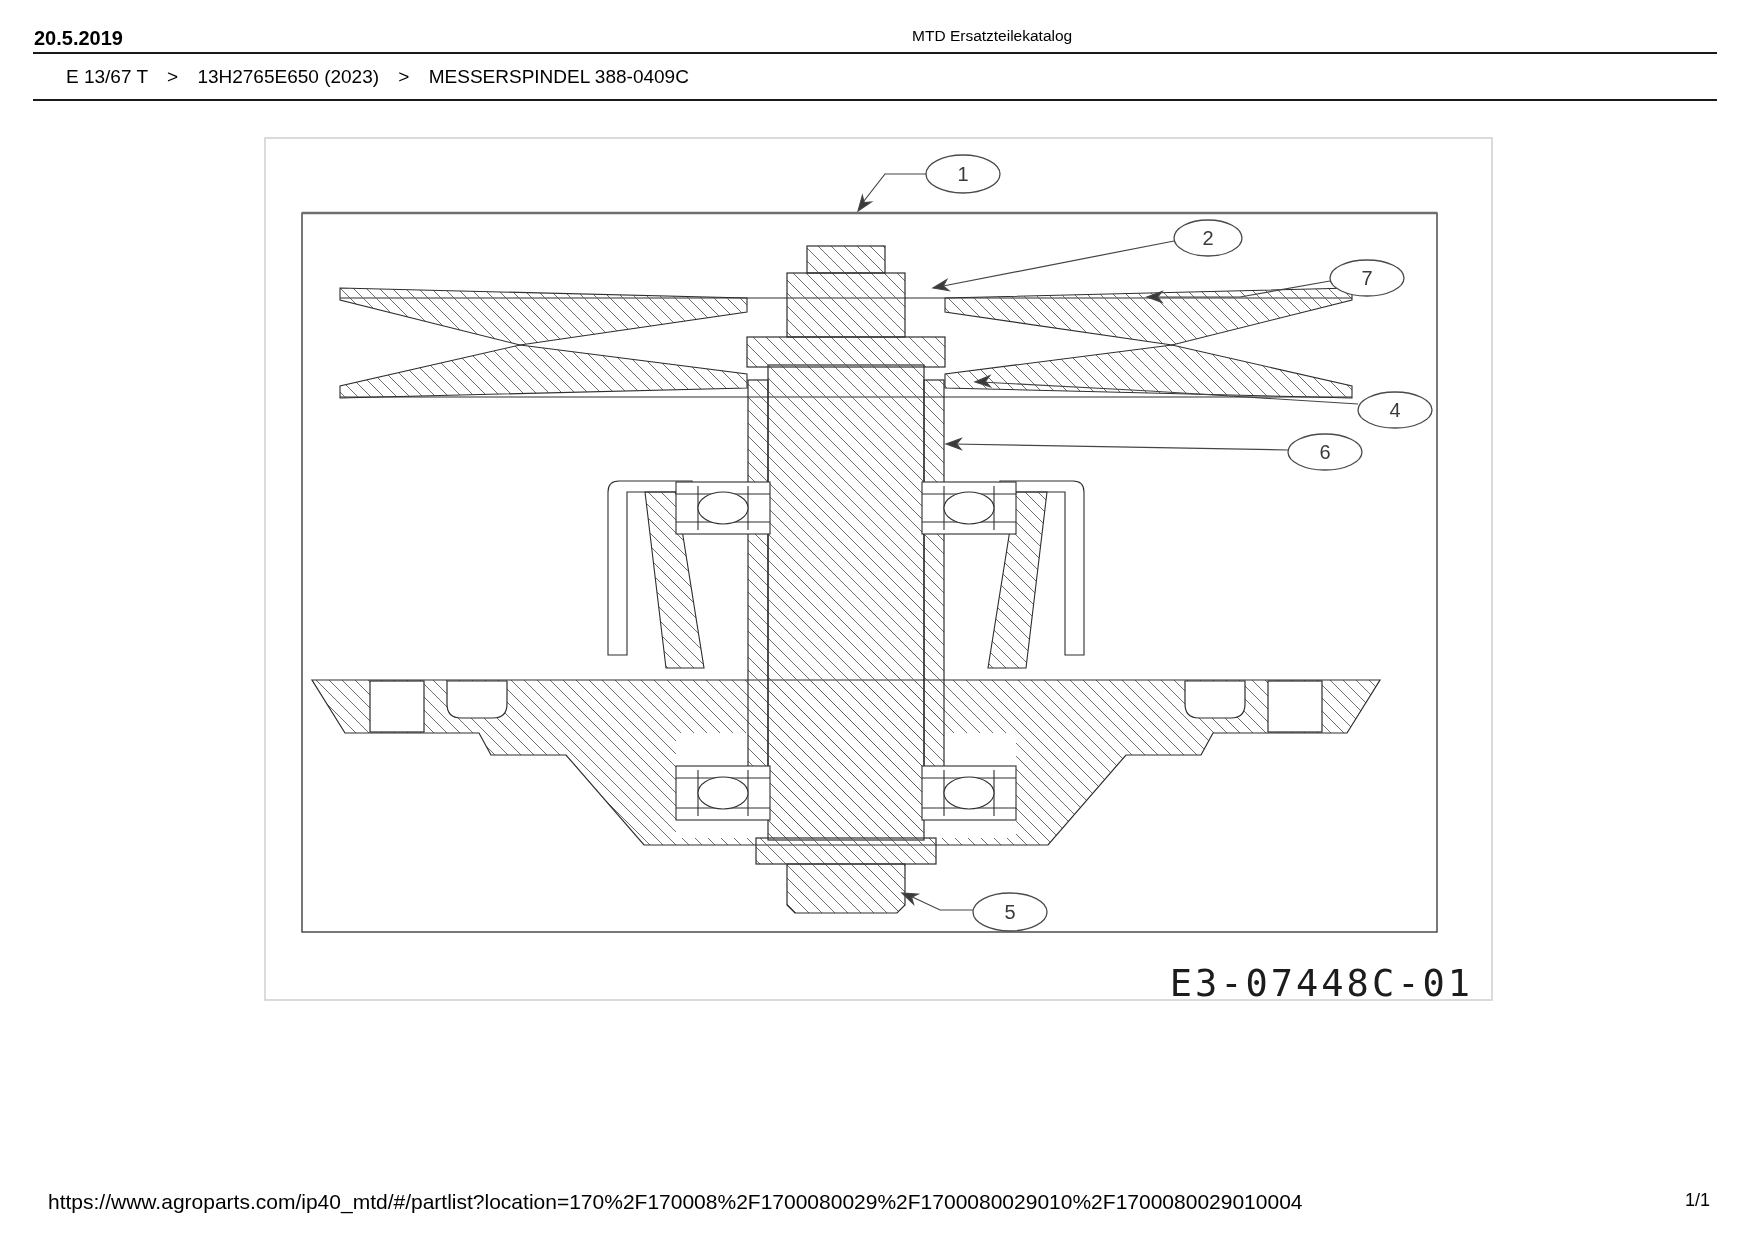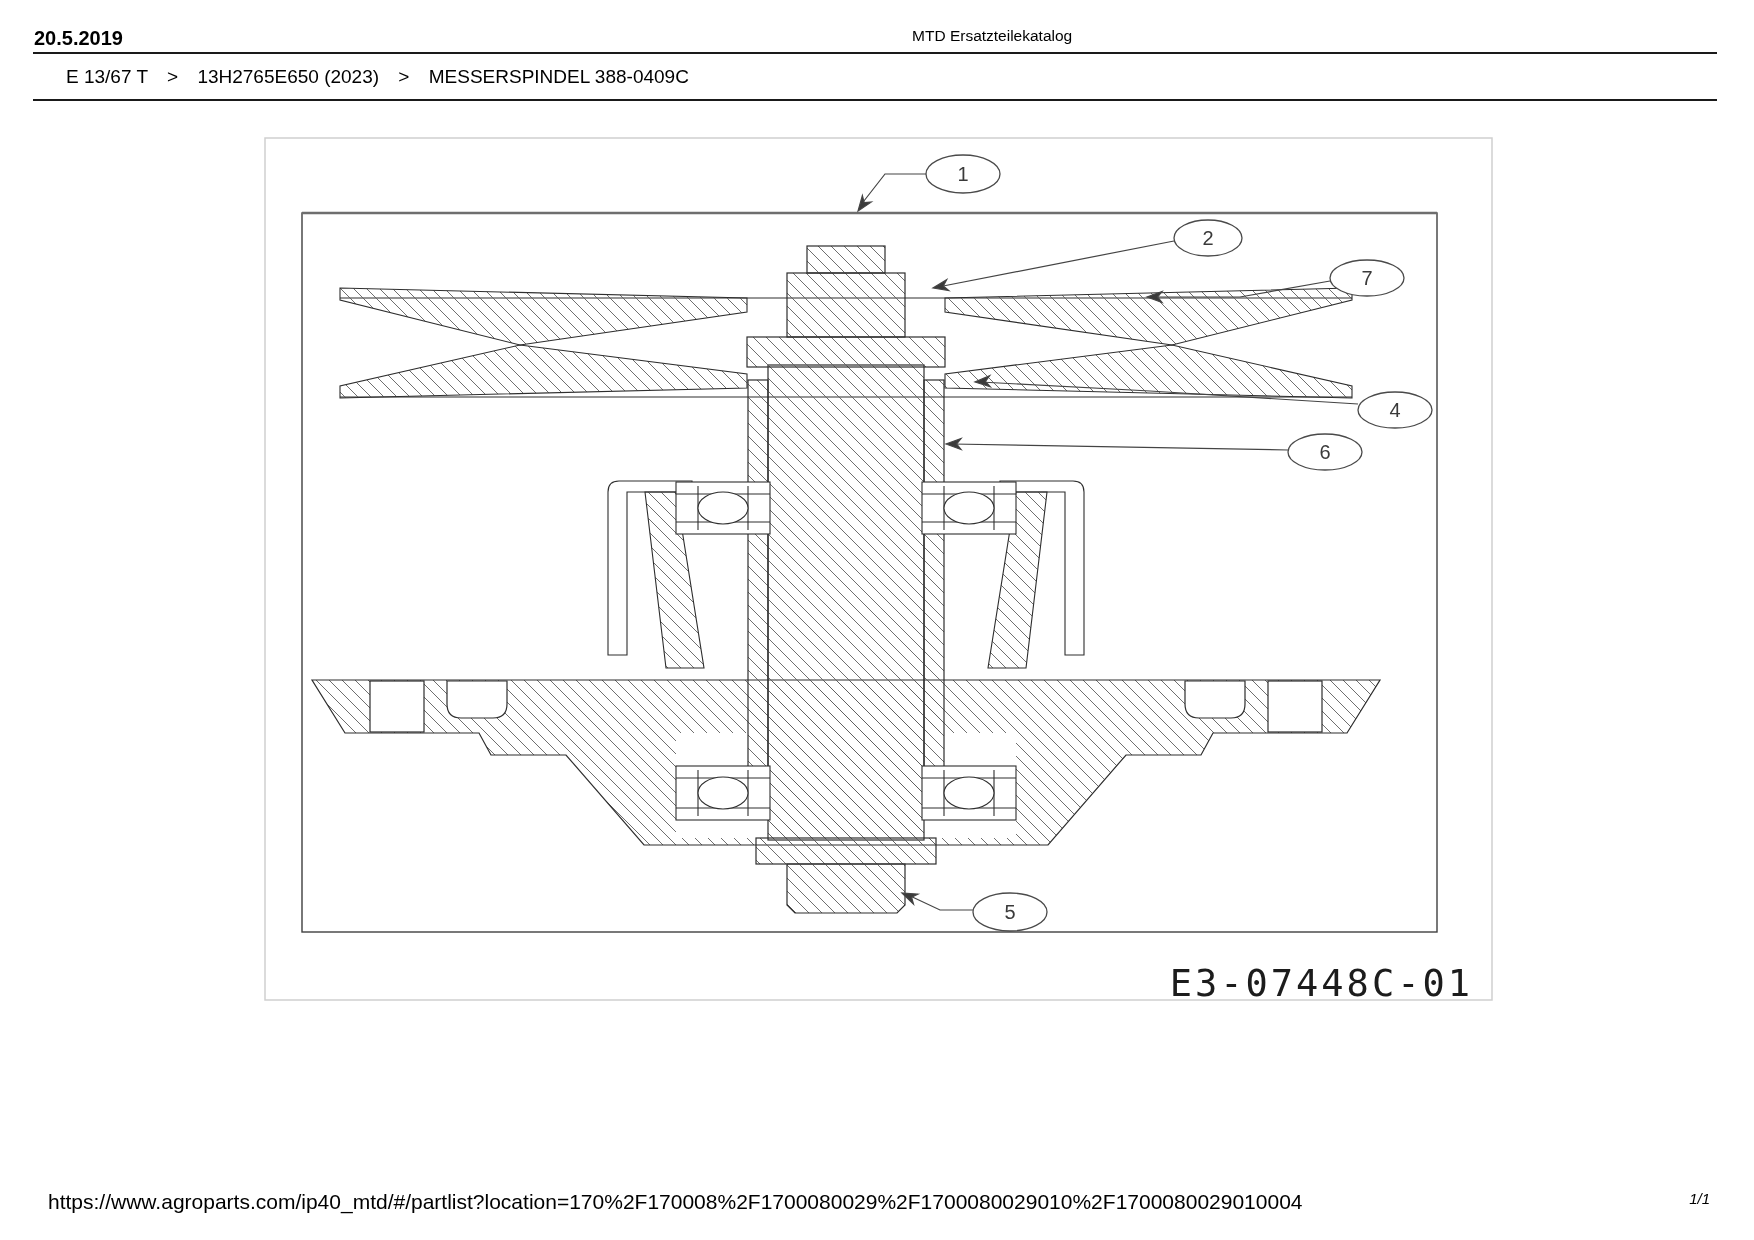--- a/index.html
+++ b/index.html
@@ -4,21 +4,21 @@
 <style>
   html,body{margin:0;padding:0;background:#ffffff;}
   body{width:1754px;height:1240px;position:relative;font-family:"Liberation Sans",sans-serif;color:#000;overflow:hidden;}
   .abs{position:absolute;}
   .rule{position:absolute;left:33px;width:1684px;height:2px;background:#1a1a1a;}
   #hdr-date{left:34px;top:27px;font-size:20px;font-weight:bold;}
   #hdr-title{left:912px;top:27px;font-size:15.5px;}
   #breadcrumb{left:66px;top:66px;font-size:19px;white-space:nowrap;}
   #breadcrumb .sep{margin:0 14px;}
   #ftr-url{left:48px;top:1190px;font-size:21px;}
-  #ftr-page{right:44px;top:1190px;font-size:15px;font-style:italic;}
+  #ftr-page{right:44px;top:1190px;font-size:18px;}
   svg text.balloon-num{font-family:"Liberation Sans",sans-serif;font-size:20px;fill:#3a3a3a;}
   svg text.dwg-code{font-family:"DejaVu Sans Mono","Liberation Mono",monospace;font-size:37px;letter-spacing:3px;fill:#1c1c1c;}
 </style>
 </head>
 <body>
 
 <div class="abs" id="hdr-date">20.5.2019</div>
 <div class="abs" id="hdr-title">MTD Ersatzteilekatalog</div>
 <div class="rule" style="top:52px"></div>
 

